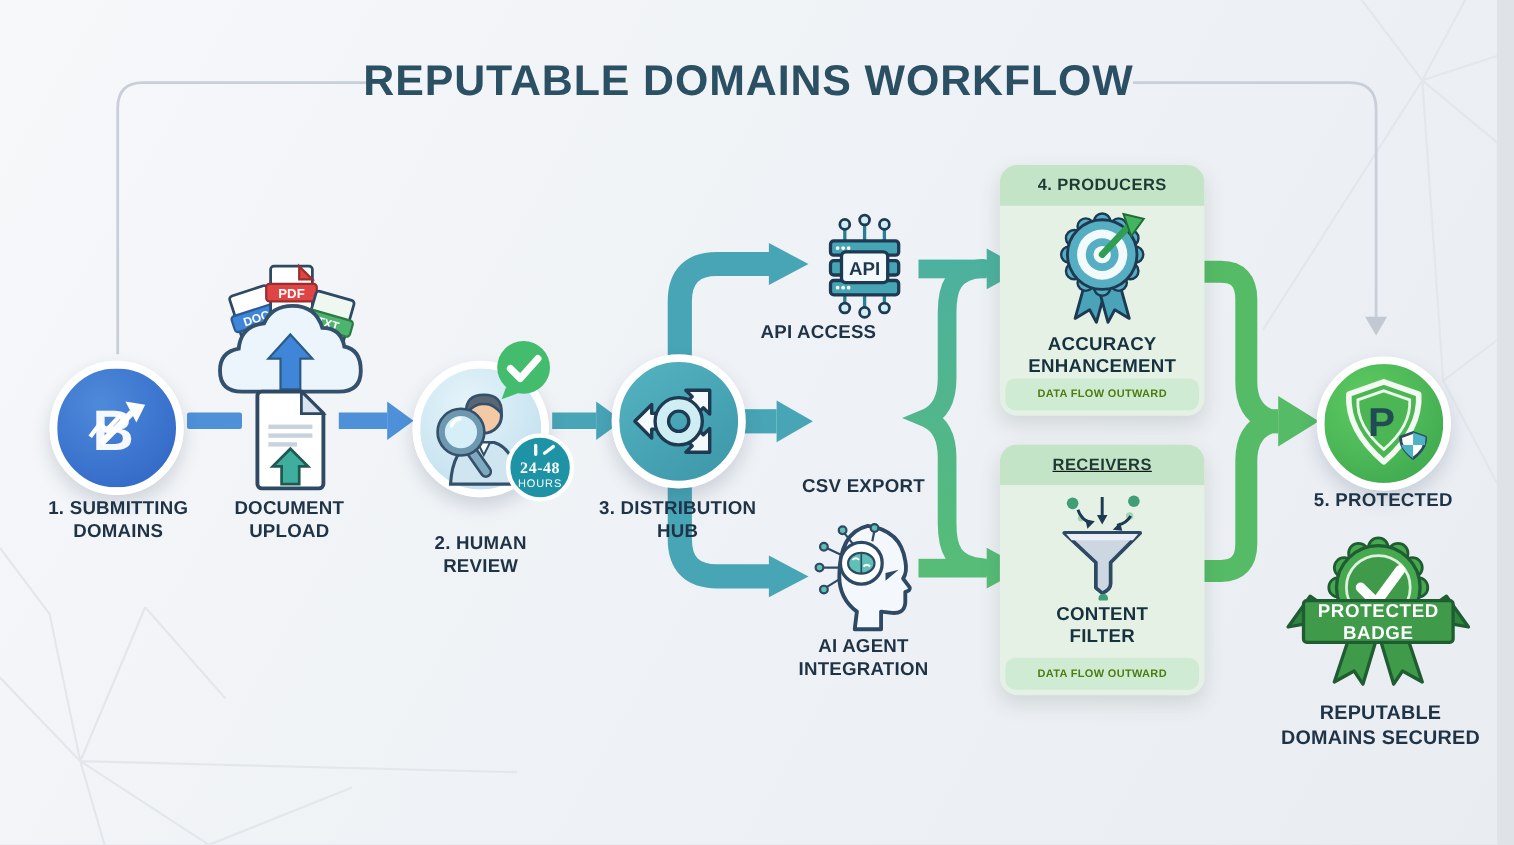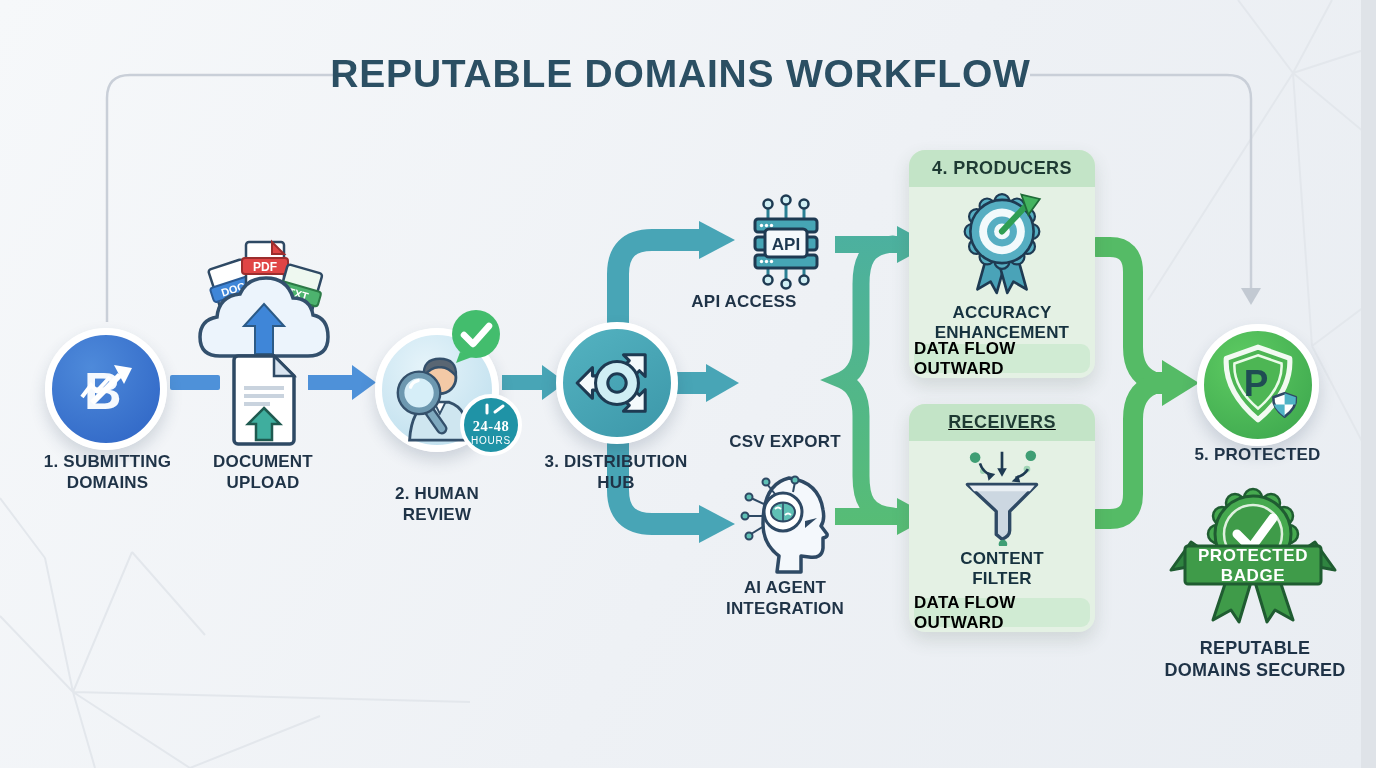--- a/index.html
+++ b/index.html
@@ -27,34 +27,34 @@
   .c-blue  { background:radial-gradient(circle at 36% 30%, #4e8ada, #2d63c4); }
   .c-light { background:radial-gradient(circle at 40% 30%, #e6f4fa, #b9dcec); }
   .c-teal  { background:linear-gradient(145deg,#54b3c1,#3c97a9); }
   .c-green { background:radial-gradient(circle at 36% 30%, #5ecb62, #3aa44c); }
   .gbox {
     position:absolute; width:186px; border-radius:16px; background:#e4f1e4;
     box-shadow:0 8px 18px rgba(60,90,70,.16); overflow:hidden;
   }
   .gbox .hdr {
     height:37px; background:#c3e4c7; display:flex; align-items:center; justify-content:center;
-    font-weight:bold; font-size:18px; color:#1e3a33; letter-spacing:.4px;
+    font-weight:bold; font-size:15px; color:#1e3a33; letter-spacing:.4px;
   }
   .gbox .bod {
     position:absolute; left:0; right:0; top:37px; bottom:38px;
     display:flex; flex-direction:column; align-items:center; justify-content:center; gap:3px;
   }
   .gbox .bod .txt {
     font-weight:bold; font-size:17px; color:#16323f; text-align:center;
     white-space:pre-line; line-height:1.18; letter-spacing:.2px;
   }
   .gbox .ftr {
     position:absolute; left:5px; right:5px; bottom:5px; height:29px; border-radius:9px;
     background:#d0ebd3; display:flex; align-items:center; justify-content:center;
-    font-weight:bold; font-size:17px; color:#000000; letter-spacing:.3px;
+    font-weight:bold; font-size:10px; color:#4d7c0f; letter-spacing:.3px;
   }
   .hours-badge { position:absolute; left:458px; top:392px; width:66px; height:66px; }
   .hours-txt {
     position:absolute; inset:0; display:flex; flex-direction:column; align-items:center;
     justify-content:center; padding-top:13px; color:#fff; box-sizing:border-box;
   }
   .hours-txt .hv { font-size:14.5px; font-weight:bold; letter-spacing:.5px;font-family:Liberation Serif, serif; }
   .hours-txt .hu { font-size:10px; font-weight:normal; letter-spacing:.8px; }
   .ribbon-txt {
     position:absolute; left:1185px; top:547px; width:136px; height:37px;

